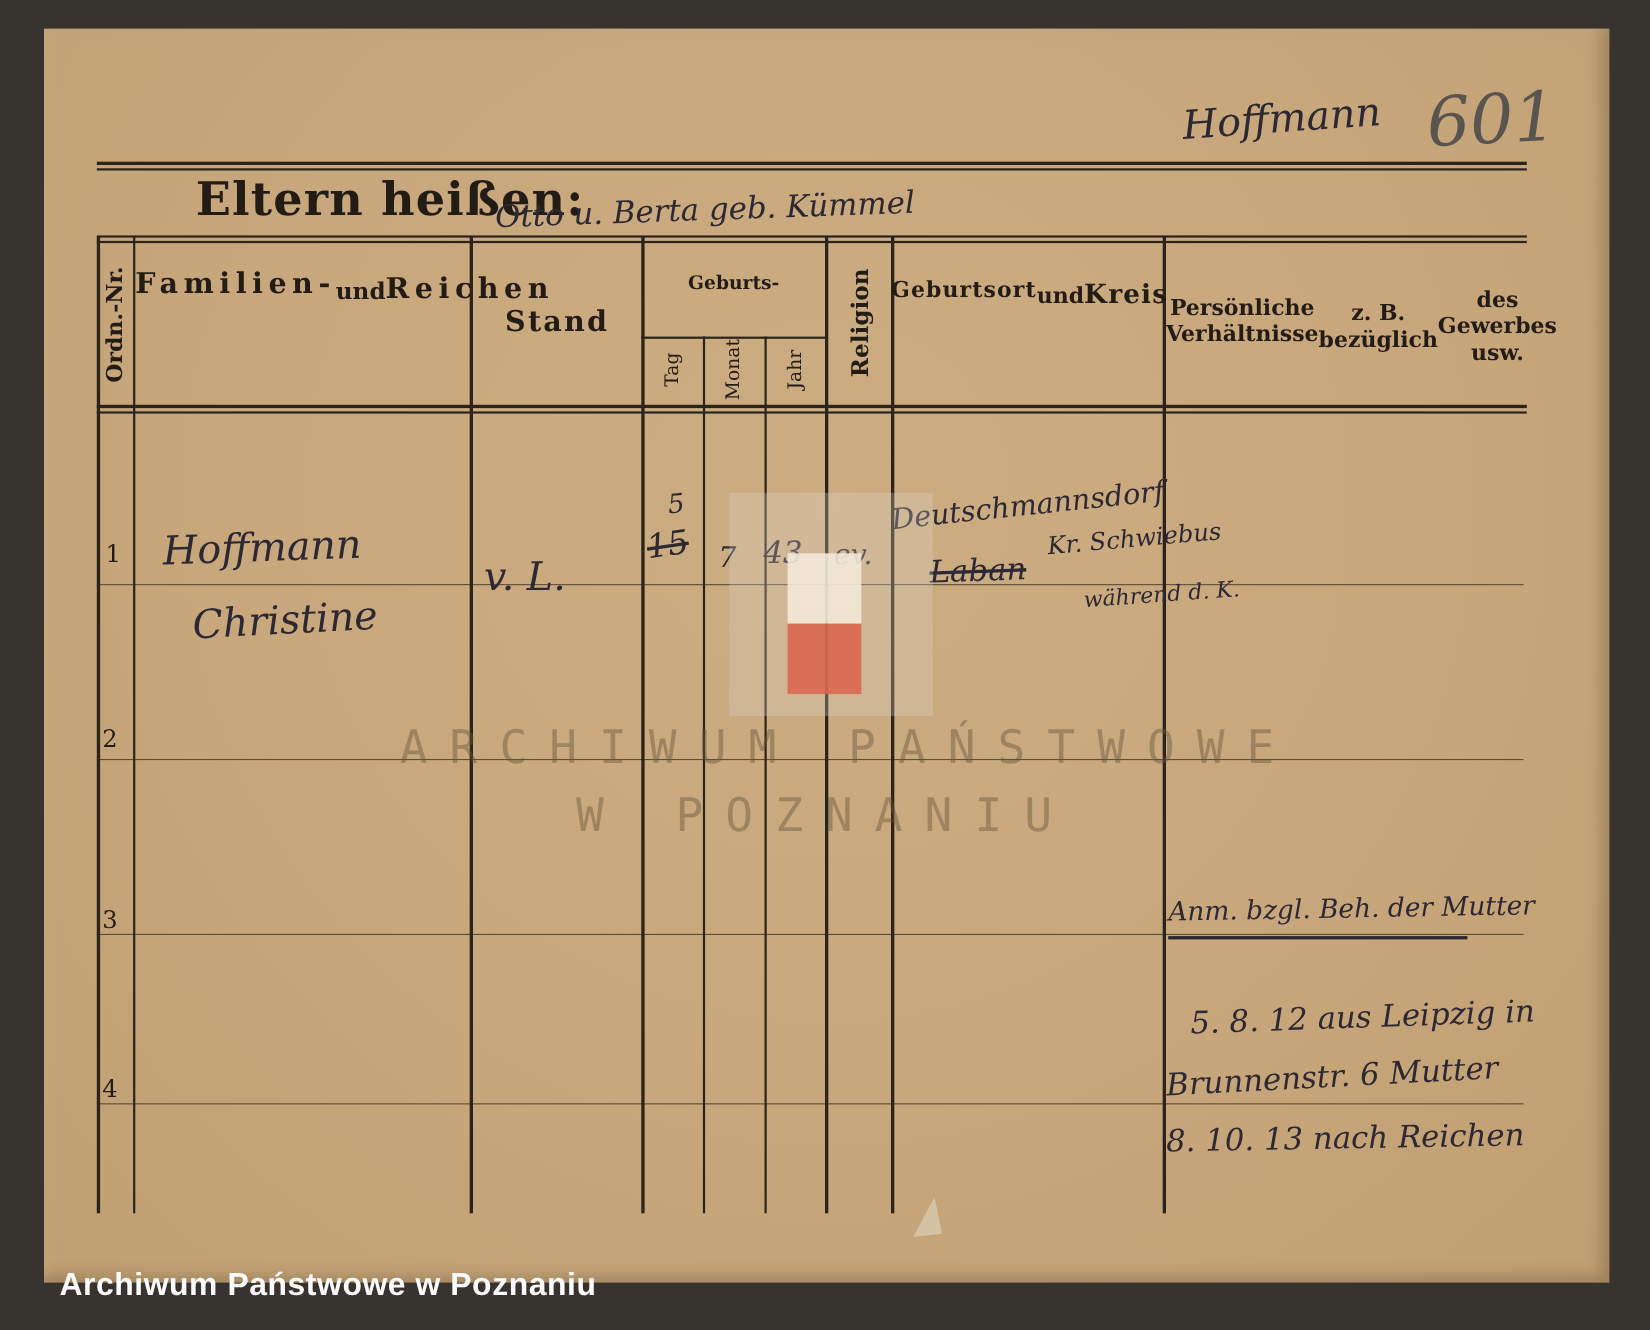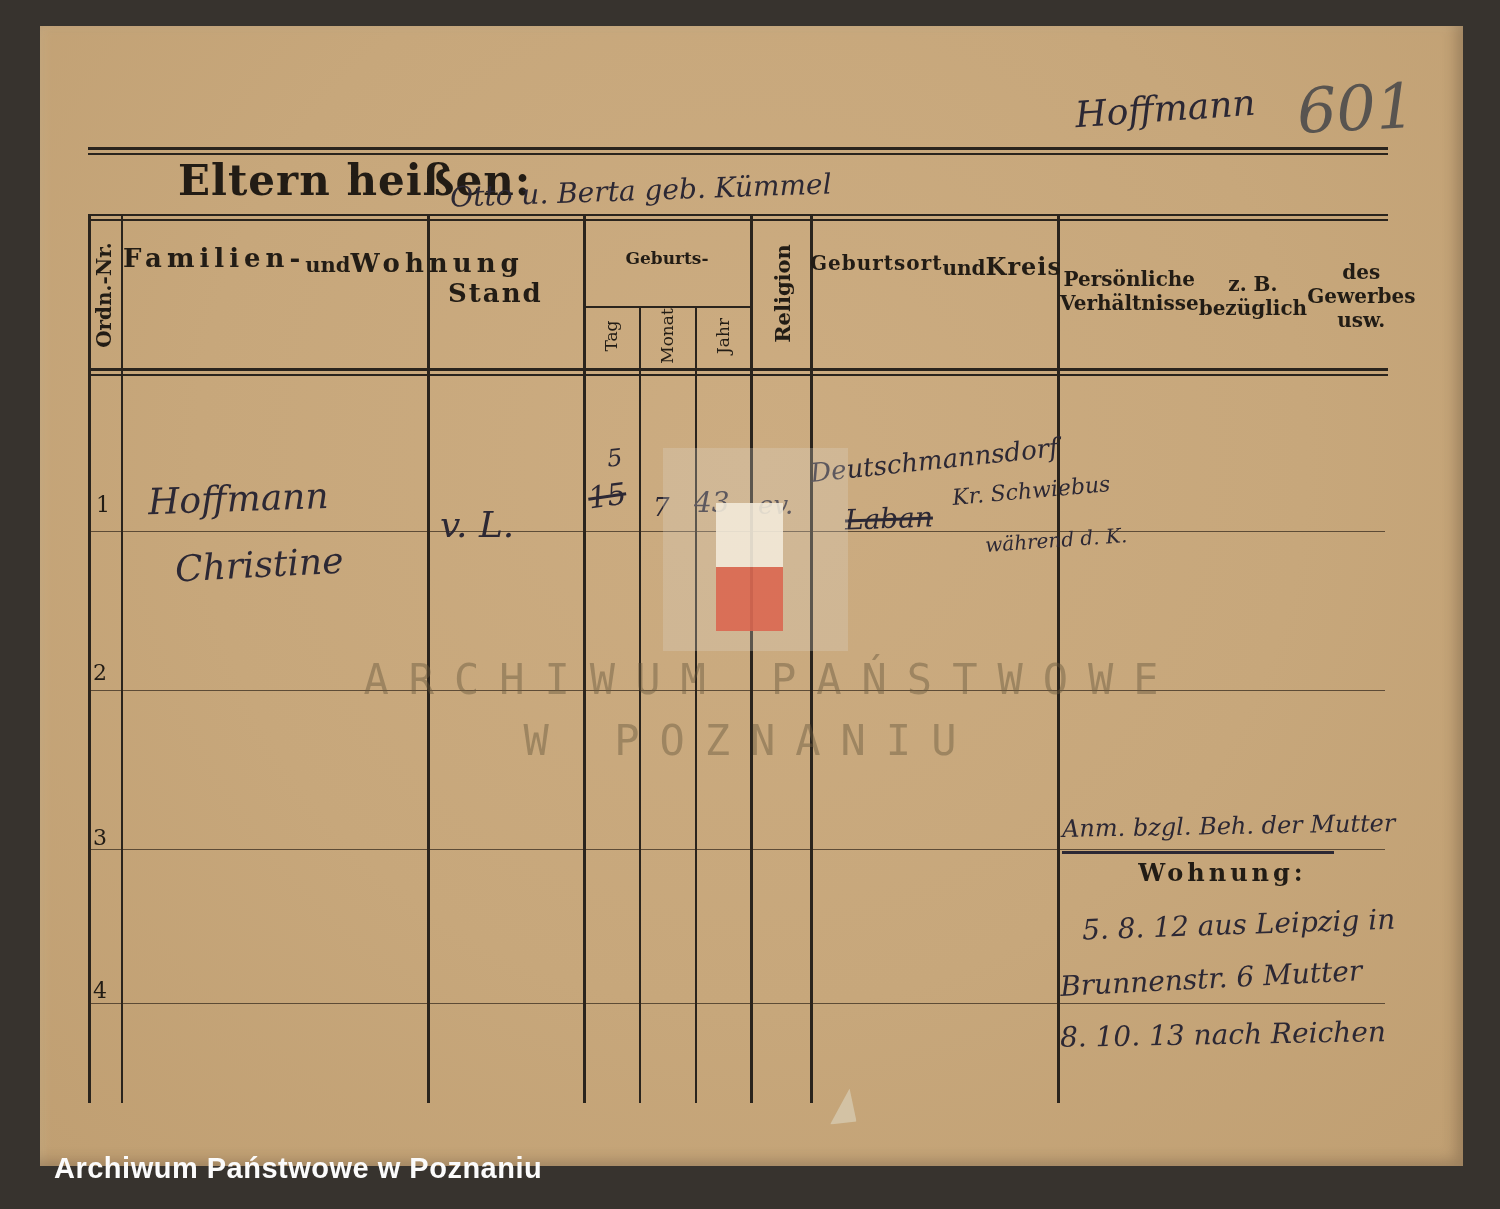--- a/index.html
+++ b/index.html
@@ -72,24 +72,24 @@
   <div class="rowline" style="left:48px;top:505px;width:1297px;"></div>
   <div class="rowline" style="left:48px;top:664px;width:1297px;"></div>
   <div class="rowline" style="left:48px;top:823px;width:1297px;"></div>
   <div class="rowline" style="left:48px;top:977px;width:1297px;"></div>
 
   <div class="abs print vtext" style="left:-11px;top:257px;width:150px;font-size:20px;">Ordn.-Nr.</div>
 
   <div class="abs hdr-center" style="left:83px;top:212px;width:304px;">
     <span class="print" style="font-size:26px;letter-spacing:5px;">Familien-</span>
     <span class="print" style="font-size:21px;margin-top:12px;">und</span>
-    <span class="print" style="font-size:26px;letter-spacing:5px;margin-top:10px;">Wohnung</span>
+    <span class="print" style="font-size:26px;letter-spacing:5px;margin-top:10px;">Reichen</span>
   </div>
 
-  <div class="abs print" style="left:408px;top:252px;width:153px;font-size:26px;letter-spacing:2px;">Stand</div>
+  <div class="abs print" style="left:390px;top:252px;width:153px;text-align:center;font-size:26px;letter-spacing:2px;">Stand</div>
 
   <div class="abs print" style="left:543px;top:222px;width:168px;text-align:center;font-size:17px;">Geburts-</div>
 
   <div class="abs print vtext" style="left:526px;top:300px;width:90px;font-size:17px;font-weight:normal;">Tag</div>
   <div class="abs print vtext" style="left:582px;top:300px;width:90px;font-size:17px;font-weight:normal;">Monat</div>
   <div class="abs print vtext" style="left:638px;top:300px;width:90px;font-size:17px;font-weight:normal;">Jahr</div>
 
   <div class="abs print vtext" style="left:682px;top:255px;width:120px;font-size:21px;">Religion</div>
 
   <div class="abs hdr-center" style="left:770px;top:218px;width:247px;">
@@ -117,21 +117,20 @@
   <div class="abs hand" style="left:613px;top:466px;font-size:26px;">7</div>
   <div class="abs hand" style="left:654px;top:460px;font-size:28px;">43</div>
   <div class="abs hand" style="left:718px;top:464px;font-size:26px;">ev.</div>
   <div class="abs hand" style="left:772px;top:432px;font-size:26px;transform:rotate(-6deg);transform-origin:left bottom;">Deutschmannsdorf</div>
   <div class="abs hand struck" style="left:805px;top:476px;font-size:28px;transform:rotate(-2deg);">Laban</div>
   <div class="abs hand" style="left:912px;top:452px;font-size:22px;transform:rotate(-5deg);">Kr. Schwiebus</div>
   <div class="abs hand" style="left:945px;top:502px;font-size:20px;transform:rotate(-4deg);">während d. K.</div>
 
   <div class="abs hand" style="left:1022px;top:786px;font-size:24px;transform:rotate(-1deg);">Anm. bzgl. Beh. der Mutter</div>
   <div class="line" style="left:1022px;top:825px;width:272px;height:3px;background:#2c2834;"></div>
-  <div class="abs print" style="left:1020px;top:832px;width:325px;text-align:center;font-size:24px;letter-spacing:4px;">Wohnung:</div>
   <div class="abs hand" style="left:1042px;top:882px;font-size:28px;transform:rotate(-2deg);">5. 8. 12 aus Leipzig in</div>
   <div class="abs hand" style="left:1020px;top:936px;font-size:28px;transform:rotate(-3deg);">Brunnenstr. 6  Mutter</div>
   <div class="abs hand" style="left:1020px;top:992px;font-size:28px;transform:rotate(-1deg);">8. 10. 13 nach Reichen</div>
 
   <div class="abs" style="left:792px;top:1062px;width:26px;height:38px;background:#d4c5a8;
               clip-path:polygon(60% 0, 100% 85%, 0 100%);transform:rotate(6deg);opacity:0.9;"></div>
 </div>
 
 <div>
   <div class="abs" style="left:663px;top:448px;width:185px;height:203px;background:rgba(222,216,205,0.28);"></div>

